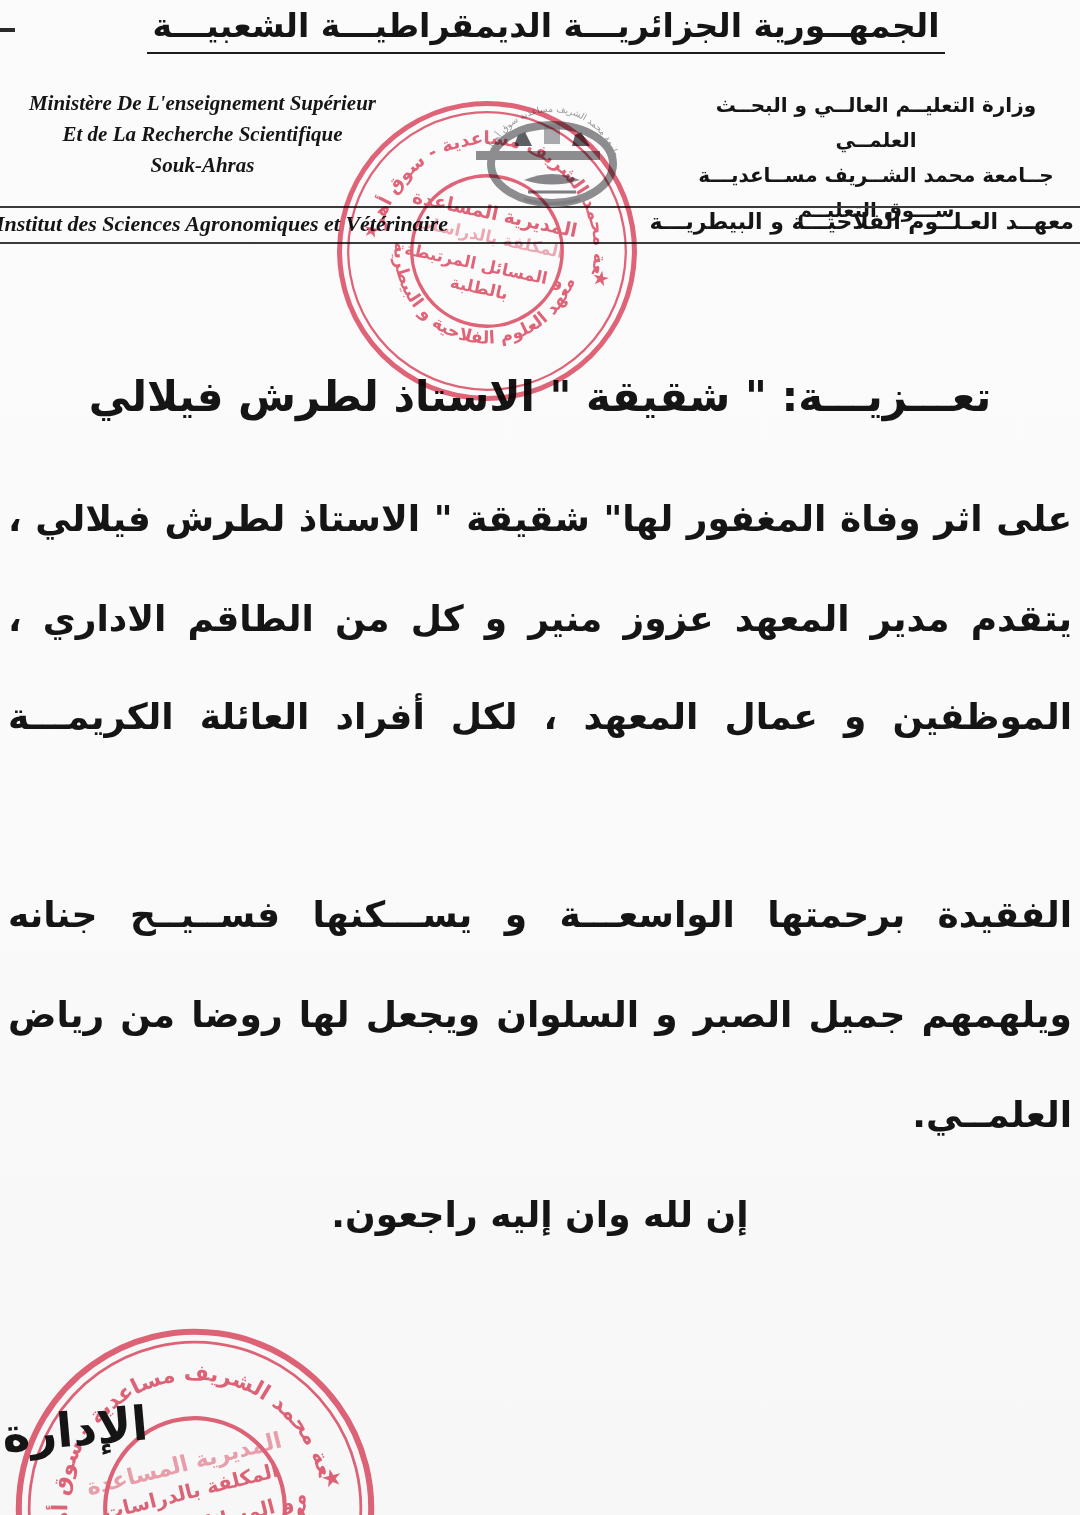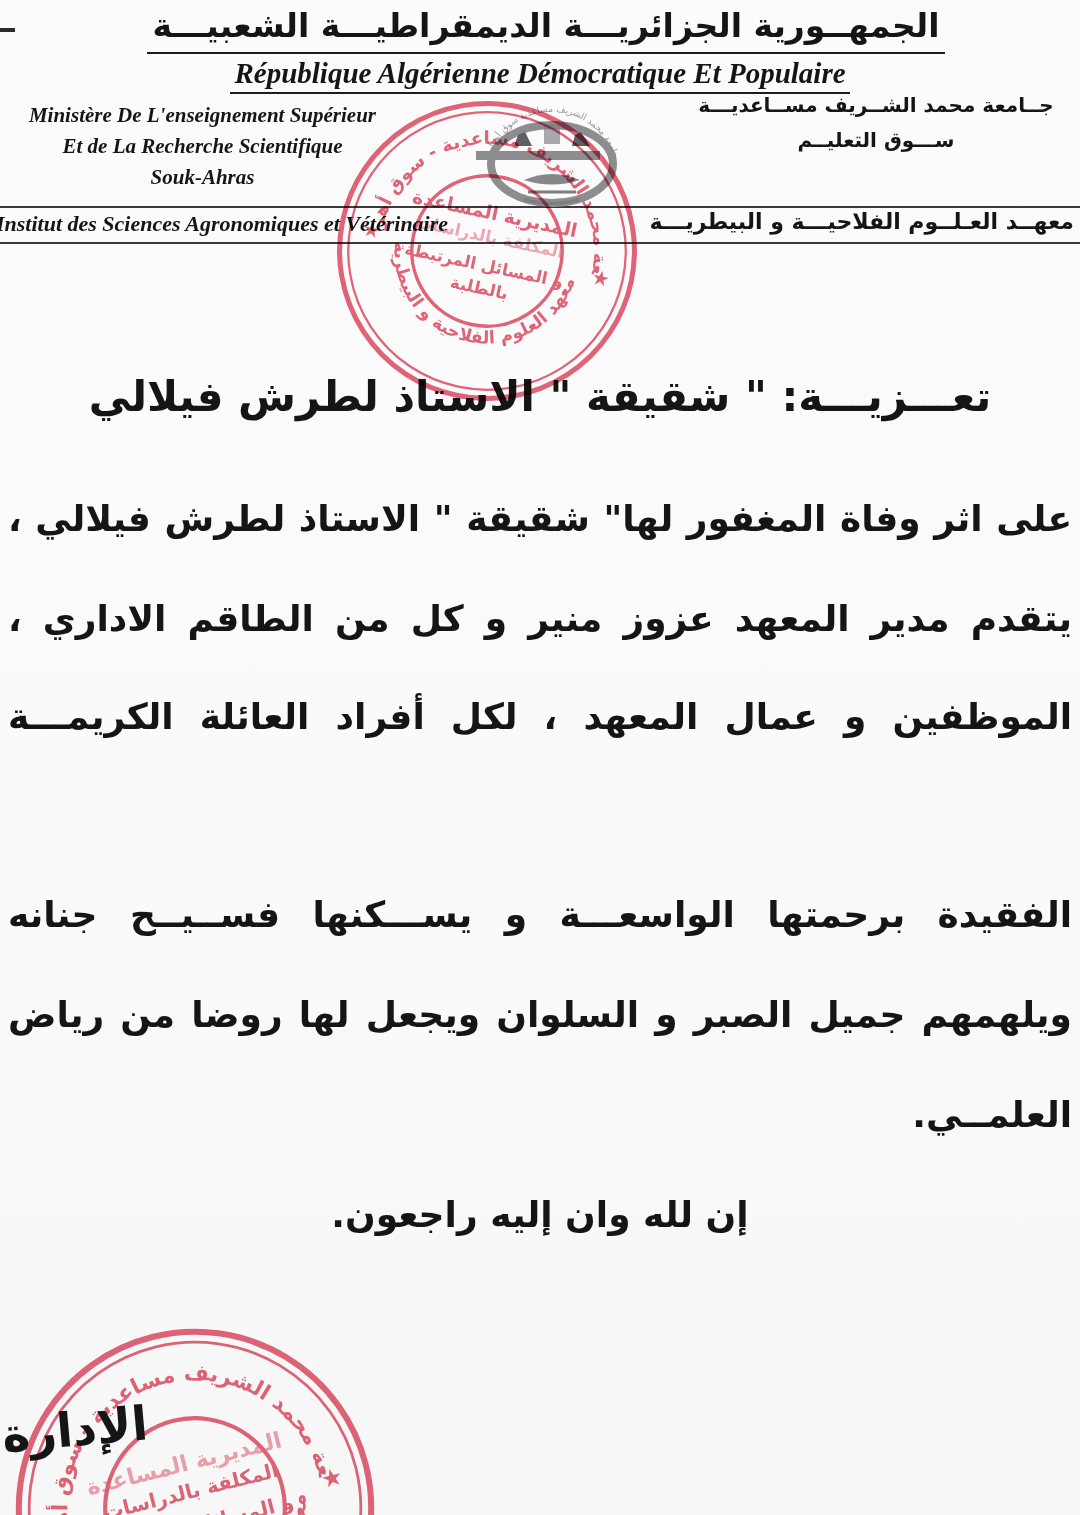--- a/index.html
+++ b/index.html
@@ -13,21 +13,21 @@
     color:#151515;
   }
   .abs{position:absolute;}
   .rtl{direction:rtl;unicode-bidi:plaintext;}
   
   .republic-ar{top:6px;left:0;right:0;text-align:center;font-size:33px;font-weight:700;}
   .republic-ar span{display:inline-block;border-bottom:2px solid #1c1c1c;padding:0 6px 7px;margin-left:12px;}
   .republic-fr{top:57px;left:0;right:0;text-align:center;
     font-family:"Liberation Serif",serif;font-style:italic;font-weight:700;font-size:29px;}
   .republic-fr span{display:inline-block;border-bottom:2px solid #1c1c1c;padding:0 4px 2px;}
-  .ministry-fr{top:100px;left:0;width:405px;text-align:center;
+  .ministry-fr{top:88px;left:0;width:405px;text-align:center;
     font-family:"Liberation Serif",serif;font-style:italic;font-weight:600;font-size:21px;line-height:31px;}
   .ministry-ar{top:88px;right:4px;width:400px;text-align:center;
     font-size:20px;font-weight:700;line-height:35px;}
   .rule{left:0;right:0;height:2px;background:#3a3a3a;}
   .rule-top{top:206px;}
   .rule-bottom{top:242px;}
   .institute-fr{top:211px;left:-4px;font-family:"Liberation Serif",serif;
     font-style:italic;font-weight:600;font-size:22px;white-space:nowrap;}
   .institute-ar{top:209px;right:6px;font-size:22px;font-weight:700;white-space:nowrap;}
   .date-line{top:251px;right:424px;font-size:36px;white-space:nowrap;
@@ -55,30 +55,28 @@
 </head>
 <body>
 
 <div class="page">
 
   <div class="abs corner-mark"></div>
 
   <div class="abs republic-ar rtl">
     <span>الجمهــورية الجزائريـــة الديمقراطيـــة الشعبيـــة</span>
   </div>
-  <div class="abs republic-fr">
-    <span>République Algérienne Démocratique Et Populaire</span>
-  </div>
 
   <div class="abs ministry-fr">
     <div>Ministère De L'enseignement Supérieur</div>
     <div>Et de La Recherche Scientifique</div>
     <div>Souk-Ahras</div>
   </div>
   <div class="abs ministry-ar rtl">
+    <div>وزارة التعليــم العالــي و البحــث العلمــي</div>
     <div>جــامعة محمد الشــريف مســاعديـــة</div>
     <div>ســـوق التعليــم</div>
   </div>
 
   <svg class="abs logo" viewBox="0 0 200 125">
     <defs>
         <path id="logoArc" d="M 38 72 A 64 64 0 0 1 162 72"></path>
       </defs>
     <text font-size="9">
       <textPath href="#logoArc" startOffset="50%" text-anchor="middle">جامعة محمد الشريف مساعدية سوق أهراس</textPath>

